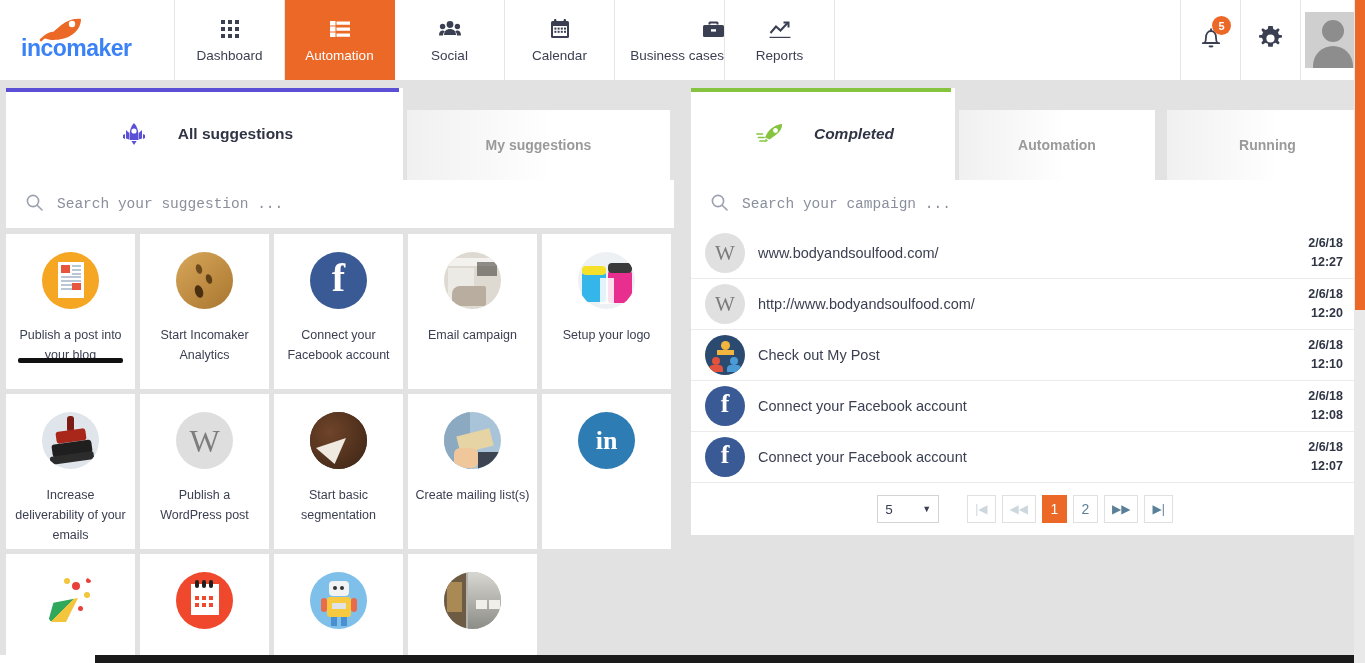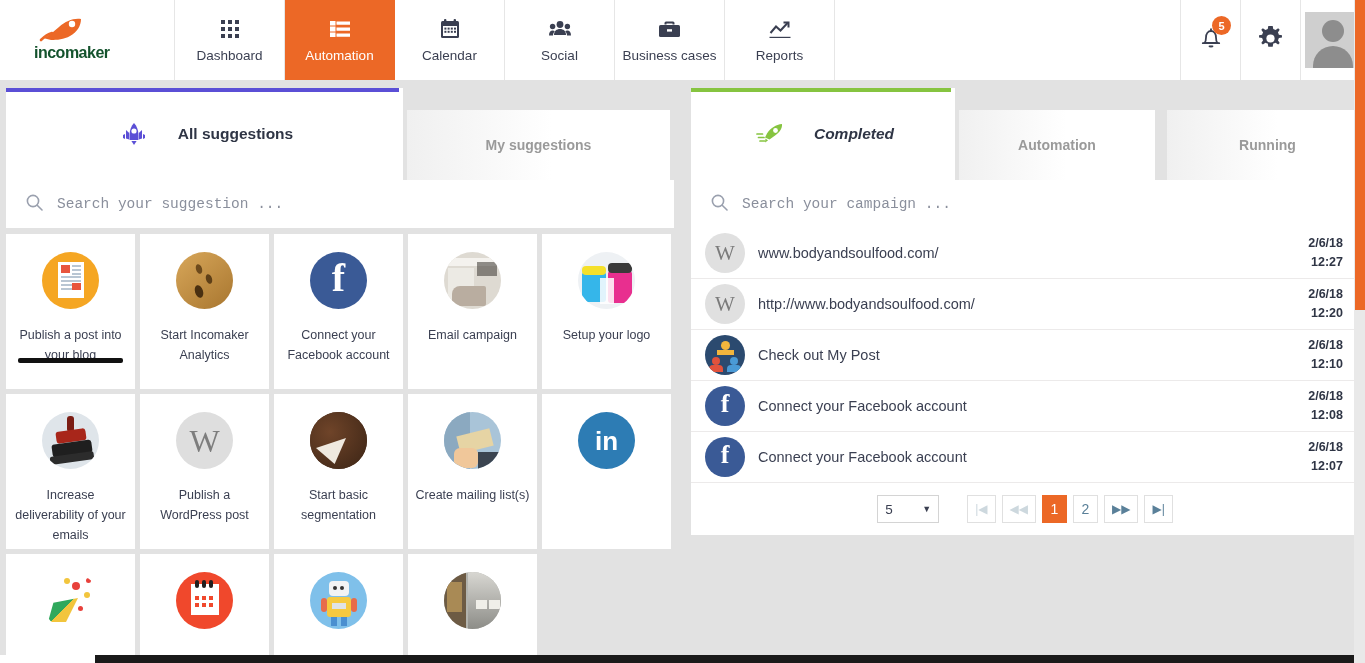--- a/index.html
+++ b/index.html
@@ -20,36 +20,36 @@
     position: relative;
   }
   .brand {
     width: 175px;
     display: flex; align-items: center; justify-content: center;
     border-right: 1px solid #e6e6e6;
     flex: 0 0 175px;
   }
   .brand-logo { position: relative; width: 140px; height: 48px; }
   .brand-word {
-    font-size: 16px; font-weight: bold; color: #14532d;
-    letter-spacing: -0.5px; position: absolute; bottom: 2px; left: 17px;
+    font-size: 23px; font-weight: bold; color: #3b82f6;
+    letter-spacing: -0.5px; position: absolute; bottom: 2px; left: 4px;
     font-family: "Liberation Sans", sans-serif;
   }
   .brand-rocket { position: absolute; left: 22px; top: 0px; }
 
   .navitem {
     width: 110px; flex: 0 0 110px;
     border-right: 1px solid #e6e6e6;
     display: flex; flex-direction: column;
     align-items: center; justify-content: center;
     gap: 8px;
     font-size: 13.5px; color: #3a3f51;
     cursor: pointer;
   }
-  .navitem.wide { width: 110px; flex: 0 0 110px; }
+  .navitem.wide { width: 110px; flex: 0 0 110px; align-items: flex-end; }
   .navitem .ico { height: 22px; display: flex; align-items: center; justify-content: center; }
   .navitem.active { background: #ec6826; color: #ffffff; border-right-color: #ec6826; }
   .navitem.active .ico svg { fill: #ffffff; stroke: #ffffff; }
 
   .nav-spacer { flex: 1 1 auto; border-right: 1px solid #e6e6e6; }
   .navtool {
     width: 60px; flex: 0 0 60px;
     border-right: 1px solid #e6e6e6;
     display: flex; align-items: center; justify-content: center;
     position: relative; cursor: pointer;
@@ -246,20 +246,34 @@
           <rect x="7" y="1" width="13" height="2.2"></rect>
         <rect x="0" y="6" width="5" height="4"></rect>
           <rect x="7" y="7" width="13" height="2.2"></rect>
         <rect x="0" y="12" width="5" height="4"></rect>
           <rect x="7" y="13" width="13" height="2.2"></rect>
       </svg>
     </span>
     <span>Automation</span>
   </div>
 
+
+  <div class="navitem">
+    <span class="ico">
+      <svg width="22" height="18" viewBox="0 0 22 18" fill="#3a3f51">
+        <circle cx="11" cy="4.5" r="3.4"></circle>
+          <path d="M5 15 C5 11 7.6 9 11 9 C14.4 9 17 11 17 15 Z"></path>
+        <circle cx="3.6" cy="6.5" r="2.7"></circle>
+          <path d="M0 15.5 C0 12.4 1.4 10.6 3.8 10.6 C4.6 10.6 5.3 10.8 5.8 11.2 C4.6 12.3 4 13.7 4 15.5 Z"></path>
+        <circle cx="18.4" cy="6.5" r="2.7"></circle>
+          <path d="M22 15.5 C22 12.4 20.6 10.6 18.2 10.6 C17.4 10.6 16.7 10.8 16.2 11.2 C17.4 12.3 18 13.7 18 15.5 Z"></path>
+      </svg>
+    </span>
+    <span>Social</span>
+  </div>
 
   <div class="navitem">
     <span class="ico">
       <svg width="18" height="19" viewBox="0 0 18 19" fill="#3a3f51">
         <rect x="0" y="2" width="18" height="17" rx="1.5"></rect>
         <rect x="2" y="7" width="14" height="10" fill="#ffffff"></rect>
         <rect x="3" y="0" width="2.4" height="4.5" rx="1"></rect>
           <rect x="12.6" y="0" width="2.4" height="4.5" rx="1"></rect>
         <g fill="#3a3f51">
           <rect x="3.4" y="8.6" width="2" height="2"></rect>
@@ -269,34 +283,20 @@
           <rect x="3.4" y="11.8" width="2" height="2"></rect>
             <rect x="6.6" y="11.8" width="2" height="2"></rect>
             <rect x="9.8" y="11.8" width="2" height="2"></rect>
             <rect x="13" y="11.8" width="2" height="2"></rect>
         </g>
       </svg>
     </span>
     <span>Calendar</span>
   </div>
 
-  <div class="navitem">
-    <span class="ico">
-      <svg width="22" height="18" viewBox="0 0 22 18" fill="#3a3f51">
-        <circle cx="11" cy="4.5" r="3.4"></circle>
-          <path d="M5 15 C5 11 7.6 9 11 9 C14.4 9 17 11 17 15 Z"></path>
-        <circle cx="3.6" cy="6.5" r="2.7"></circle>
-          <path d="M0 15.5 C0 12.4 1.4 10.6 3.8 10.6 C4.6 10.6 5.3 10.8 5.8 11.2 C4.6 12.3 4 13.7 4 15.5 Z"></path>
-        <circle cx="18.4" cy="6.5" r="2.7"></circle>
-          <path d="M22 15.5 C22 12.4 20.6 10.6 18.2 10.6 C17.4 10.6 16.7 10.8 16.2 11.2 C17.4 12.3 18 13.7 18 15.5 Z"></path>
-      </svg>
-    </span>
-    <span>Social</span>
-  </div>
-
   <div class="navitem wide" style="width:110px;flex:0 0 110px;">
     <span class="ico">
       <svg width="21" height="18" viewBox="0 0 21 18" fill="#3a3f51">
         <path d="M7 1.5 h7 a1.5 1.5 0 0 1 1.5 1.5 v1.5 h-2 v-1 h-6 v1 h-2 V3 A1.5 1.5 0 0 1 7 1.5 z"></path>
         <rect x="0" y="5" width="21" height="12" rx="1.6"></rect>
         <rect x="8" y="9.2" width="5" height="2.4" fill="#ffffff"></rect>
       </svg>
     </span>
     <span>Business cases</span>
   </div>
@@ -468,21 +468,21 @@
               <div style="position:absolute;left:14px;top:20px;width:34px;height:18px;background:#e6d4a4;transform:rotate(-14deg);"></div>
               <div style="position:absolute;left:10px;top:36px;width:24px;height:20px;background:#f0c79a;border-radius:6px;"></div>
               <div style="position:absolute;left:34px;top:40px;width:22px;height:17px;background:#3b4450;"></div>
             </div>
           </div>
           <div class="card-label">Create mailing list(s)</div>
         </div>
         <div class="card">
           <div class="card-thumb">
             <div style="width:100%;height:100%;background:#2d7cb4;display:flex;align-items:center;justify-content:center;">
-              <span style="font-family:Liberation Sans, sans-serif;font-weight:bold;font-size:26px;color:#fff;line-height:1;">in</span>
+              <span style="font-family:Liberation Serif, serif;font-weight:bold;font-size:26px;color:#fff;line-height:1;">in</span>
             </div>
           </div>
           <div class="card-label"></div>
         </div>
         <div class="card">
           <div class="card-thumb">
             <div style="width:100%;height:100%;background:#ffffff;position:relative;">
               <div style="position:absolute;left:6px;top:26px;width:30px;height:24px;background:linear-gradient(135deg,#2fa85c 0 50%,#f2c53d 50% 100%);clip-path:polygon(0 100%,18% 20%,100% 0,60% 100%);"></div>
               <div style="position:absolute;left:30px;top:10px;width:8px;height:8px;border-radius:50%;background:#e8413b;"></div>
               <div style="position:absolute;left:42px;top:20px;width:6px;height:6px;border-radius:50%;background:#f2c53d;"></div>

